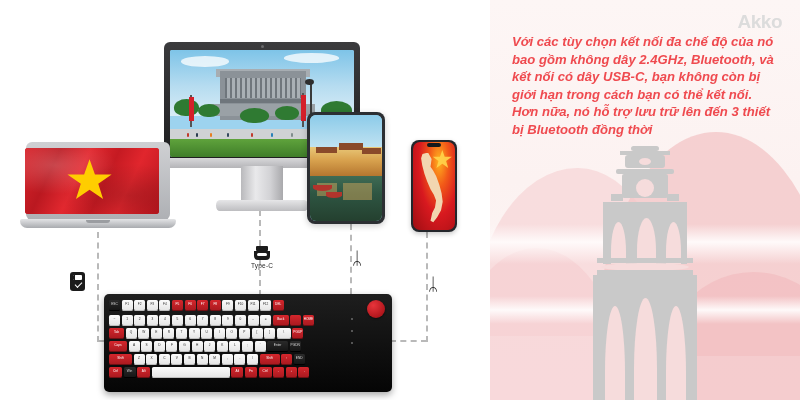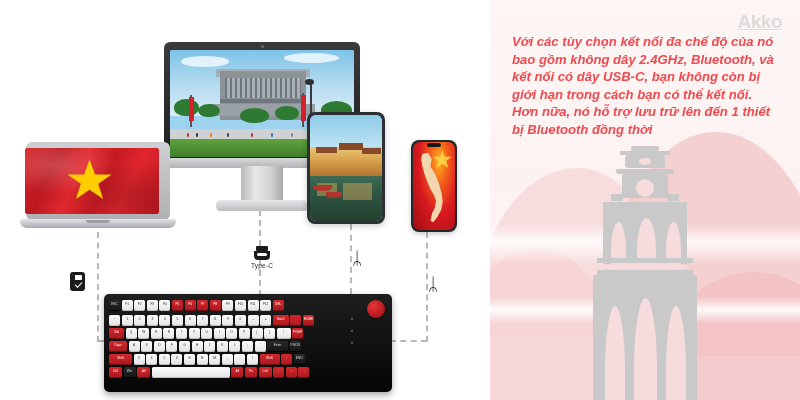--- a/index.html
+++ b/index.html
@@ -135,21 +135,21 @@
 
   
   #pagoda{position:absolute;left:50%;margin-left:-58px;top:146px;width:116px;height:254px;color:#c9c9c9;}
   .pg{position:absolute;background:#c9c9c9;}
   .pg-sun{position:absolute;border-radius:50%;background:#f6dcdc;}
   .arch{position:absolute;background:#f6dcdc;border-radius:50% 50% 0 0/70% 70% 0 0;}
 
   .rp-title{position:absolute;left:22px;top:4px;font-size:21px;font-weight:bold;color:#f7080c;letter-spacing:-.3px;}
   .rp-body{position:absolute;left:22px;top:33px;width:268px;font-size:13.1px;line-height:17.6px;
     color:#ef4a4f;font-style:italic;font-weight:bold;}
-  .rp-logo{position:absolute;right:18px;top:11px;font-size:19px;font-weight:bold;color:#dcdcdc;letter-spacing:-.5px;text-decoration:underline;}
+  .rp-logo{position:absolute;right:18px;top:11px;font-size:19px;font-weight:bold;color:#dcdcdc;letter-spacing:-.5px;}
 </style>
 </head>
 <body>
 
 <div id="stage">
 
   <div id="left">
 
     <div class="dline dl-v" style="left:97px;top:232px;height:110px;"></div>
     <div class="dline dl-h" style="left:97px;top:340px;width:9px;"></div>
@@ -384,15 +384,15 @@
       <div class="pg-sun" style="left:14px;top:117px;width:88px;height:8px;"></div>
       <div class="pg" style="left:10px;top:124px;width:96px;height:5px;"></div>
 
       <div class="pg" style="left:6px;top:129px;width:104px;height:125px;"></div>
       <div class="arch" style="left:18px;top:160px;width:20px;height:94px;"></div>
       <div class="arch" style="left:47px;top:152px;width:23px;height:102px;"></div>
       <div class="arch" style="left:79px;top:160px;width:20px;height:94px;"></div>
     </div>
 
     <div class="rp-logo">Akko</div>
-    <div class="rp-body">Với các tùy chọn kết nối đa chế độ của nó bao gồm không dây 2.4GHz, Bluetooth, và kết nối có dây USB-C, bạn không còn bị giới hạn trong cách bạn có thể kết nối. Hơn nữa, nó hỗ trợ lưu trữ lên đến 1 thiết bị Bluetooth đồng thời</div>
+    <div class="rp-body">Với các tùy chọn kết nối đa chế độ của nó bao gồm không dây 2.4GHz, Bluetooth, và kết nối có dây USB-C, bạn không còn bị giới hạn trong cách bạn có thể kết nối. Hơn nữa, nó hỗ trợ lưu trữ lên đến 3 thiết bị Bluetooth đồng thời</div>
   </div>
 </div>
 
 </body></html>

